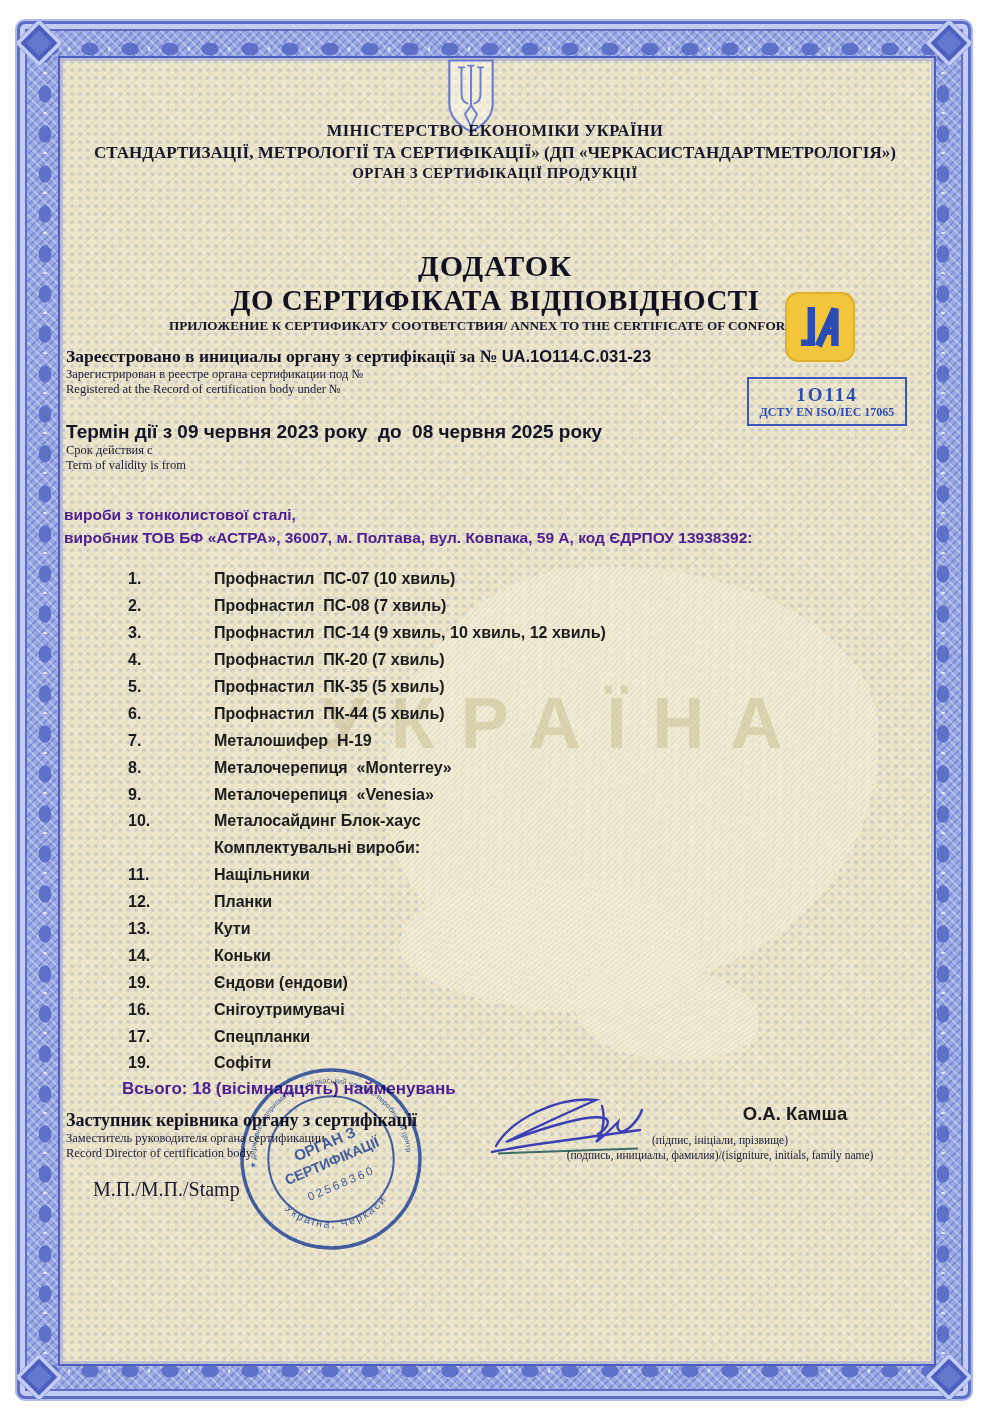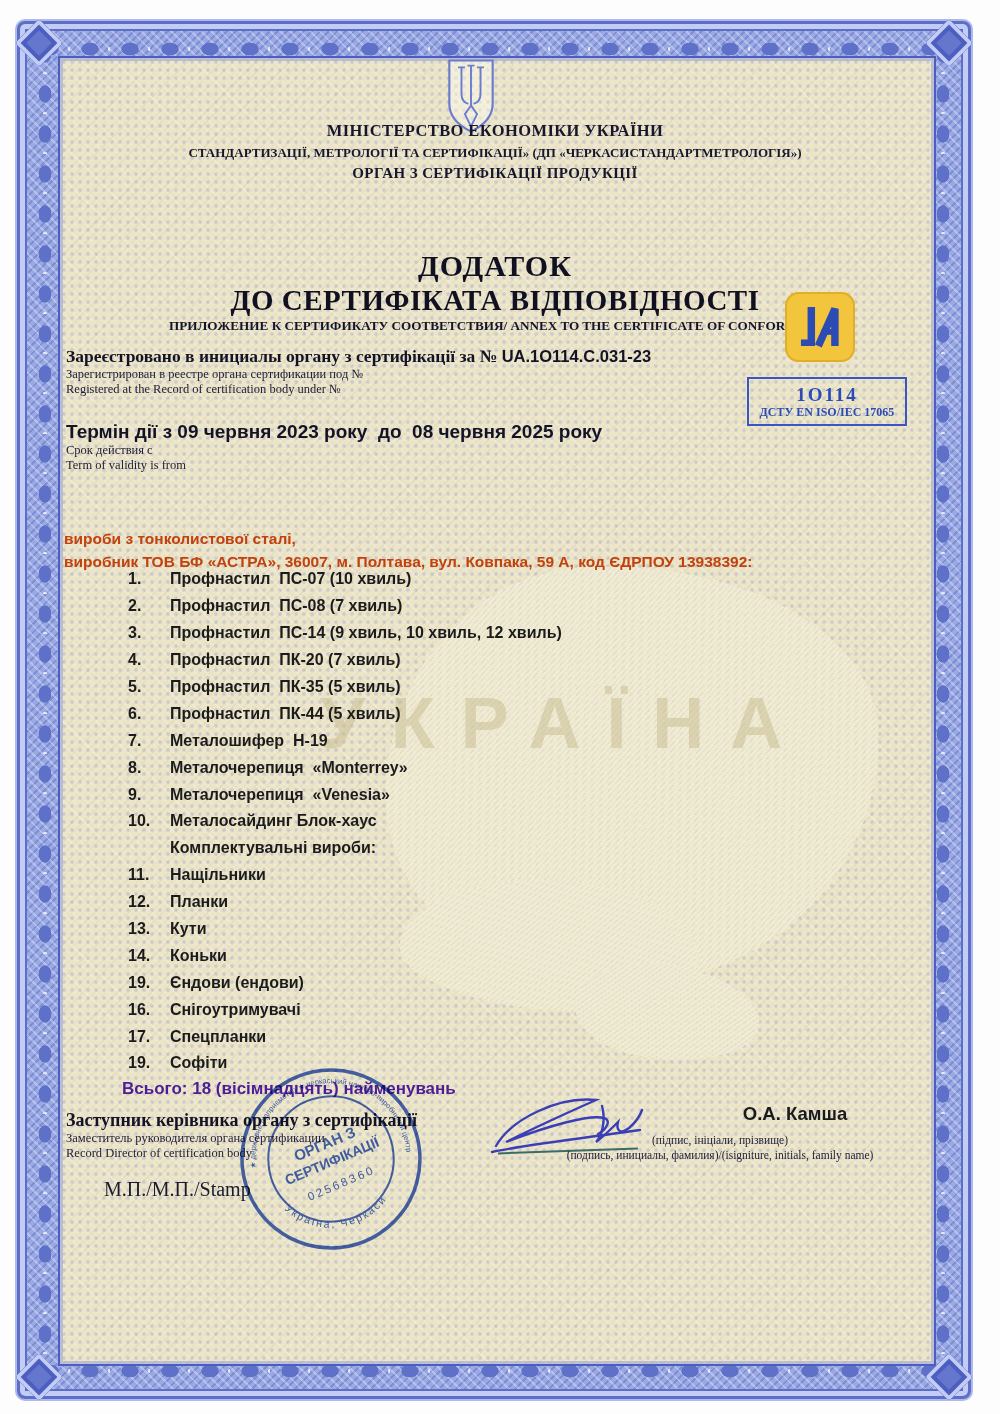--- a/index.html
+++ b/index.html
@@ -53,47 +53,47 @@
   .wm3{left:575px;top:965px;width:185px;height:95px;border-radius:48% 52% 60% 40% / 55% 50% 50% 45%;transform:rotate(9deg);}
   .wm-text{left:320px;top:682px;width:580px;font-size:72px;font-weight:bold;letter-spacing:26px;
     color:rgba(198,188,142,.5);font-family:"Liberation Sans",sans-serif;}
 
   
   .center{left:58px;width:874px;text-align:center;}
   .ink{color:#17172c;}
   .ministry{top:120px;font-weight:bold;line-height:21.5px;}
   .ministry .l1{font-size:16.5px;letter-spacing:.4px;}
   .ministry .l2{font-size:14.5px;}
-  .ministry .l3{font-size:13px;}
+  .ministry .l3{font-size:17px;}
   .ministry .l4{font-size:15px;letter-spacing:.4px;}
   .title1{top:249px;font-size:30px;font-weight:bold;letter-spacing:1px;color:#101020;}
   .title2{top:284px;font-size:29px;font-weight:bold;letter-spacing:.5px;color:#101020;}
   .title3{top:318px;font-size:13.2px;font-weight:bold;color:#15152a;}
 
   .reg{left:66px;top:346px;color:#131326;}
   .reg .main{font-size:17.5px;font-weight:bold;}
   .reg .num{font-family:"Liberation Sans",sans-serif;font-size:16.5px;font-weight:bold;}
   .subline{font-size:12.5px;line-height:15px;color:#20203a;}
 
   .validity{left:66px;top:421px;color:#131326;}
   .validity .main{font-size:19px;font-weight:bold;font-family:"Liberation Sans",sans-serif;}
-  .intro{left:64px;top:527px;font-size:15.5px;font-weight:bold;line-height:23px;color:#c2410c;
+  .intro{left:64px;top:503px;font-size:15.5px;font-weight:bold;line-height:23px;color:#4c1d95;
     font-family:"Liberation Sans",sans-serif;}
 
   .list{left:128px;top:566px;width:620px;font-family:"Liberation Sans",sans-serif;}
   .row{display:flex;height:26.9px;align-items:center;font-size:16px;font-weight:bold;color:#1b1b1b;}
   .row .num{width:42px;flex:none;}
-  .row .txt{white-space:pre;}
+  .row .txt{white-space:pre;padding-left:44px;}
 
   .total{left:122px;top:1079px;font-size:17px;font-weight:bold;color:#4c1d95;
     font-family:"Liberation Sans",sans-serif;}
 
   .role{left:66px;top:1110px;color:#131326;}
   .role .main{font-size:18px;font-weight:bold;}
-  .mp{left:104px;top:1178px;font-size:20px;color:#1a1a30;}
+  .mp{left:93px;top:1178px;font-size:20px;color:#1a1a30;}
 
   .name{left:690px;top:1103px;width:210px;text-align:center;font-size:18.5px;font-weight:bold;
     color:#1a1a1a;font-family:"Liberation Sans",sans-serif;}
   .captions{left:520px;top:1133px;width:400px;text-align:center;font-size:11.5px;line-height:15px;color:#23233c;}
 
   
   .acc-mark{left:785px;top:292px;width:70px;height:70px;border-radius:14px;background:#f2c53d;
     box-shadow:inset 0 0 0 2px rgba(210,160,30,.6);display:flex;align-items:center;justify-content:center;}
   .code-box{left:747px;top:377px;width:156px;height:45px;border:2px solid #3a57c0;
     display:flex;flex-direction:column;align-items:center;justify-content:center;color:#2b4bb5;}

